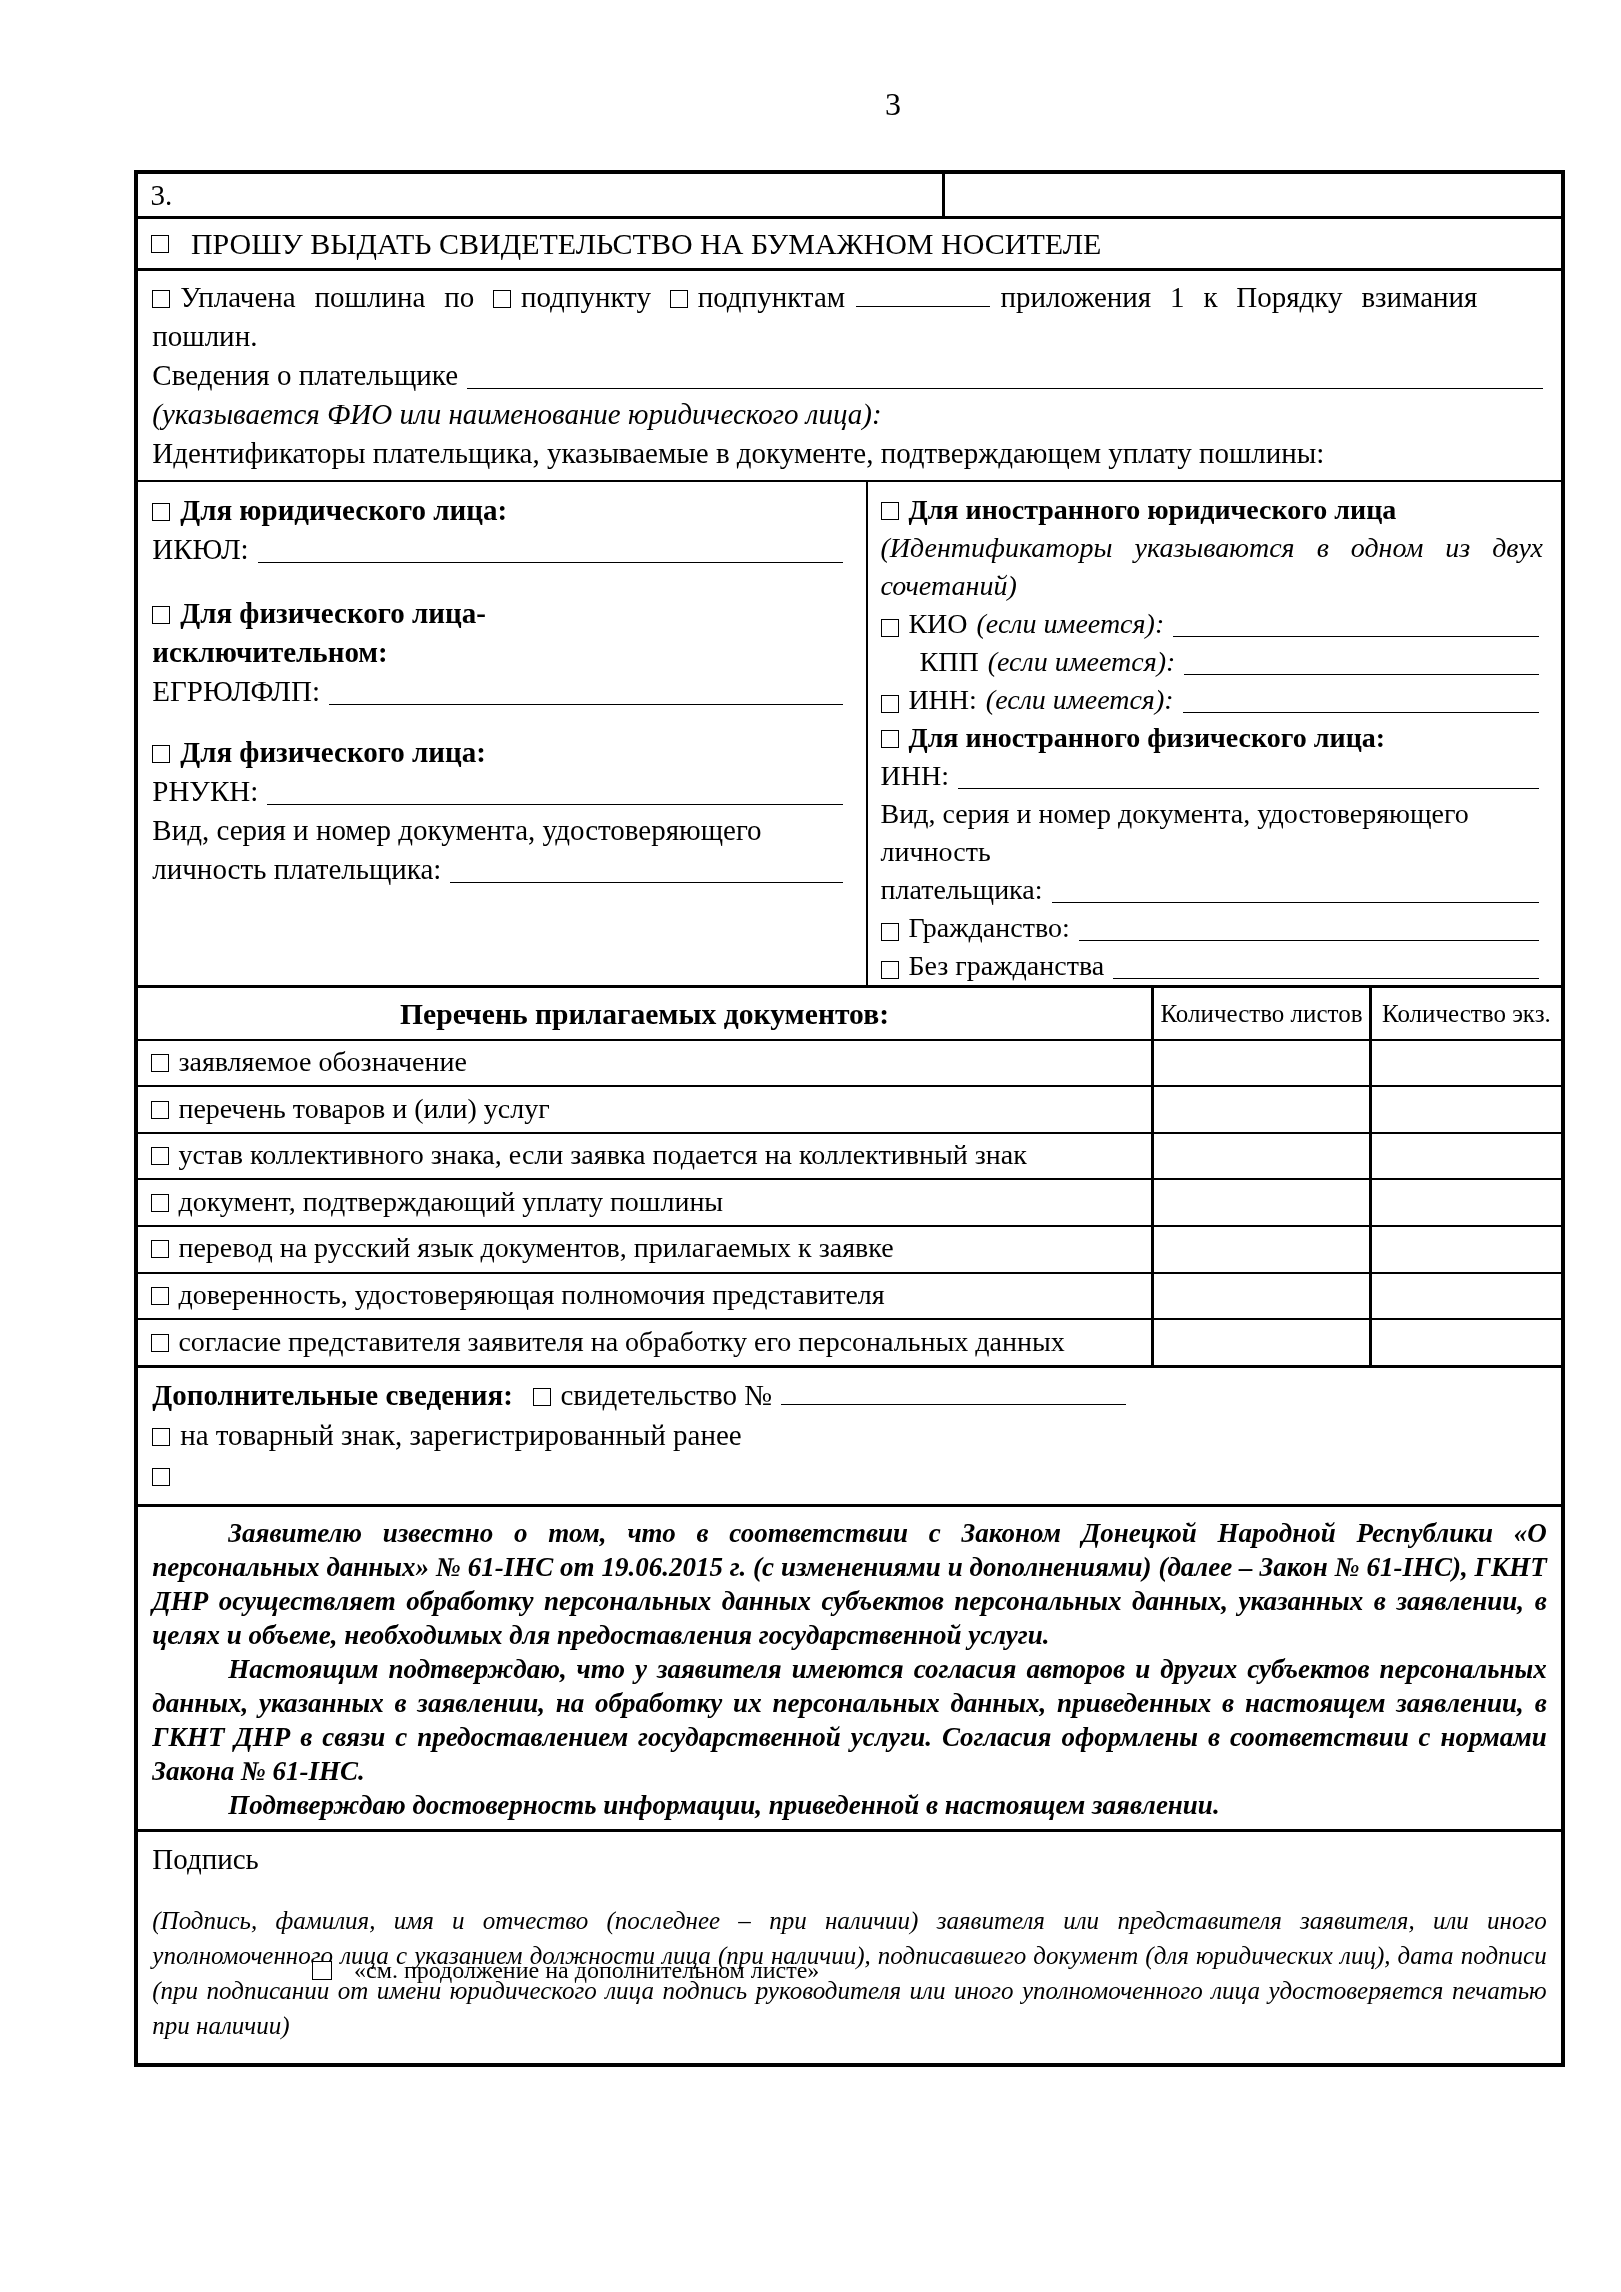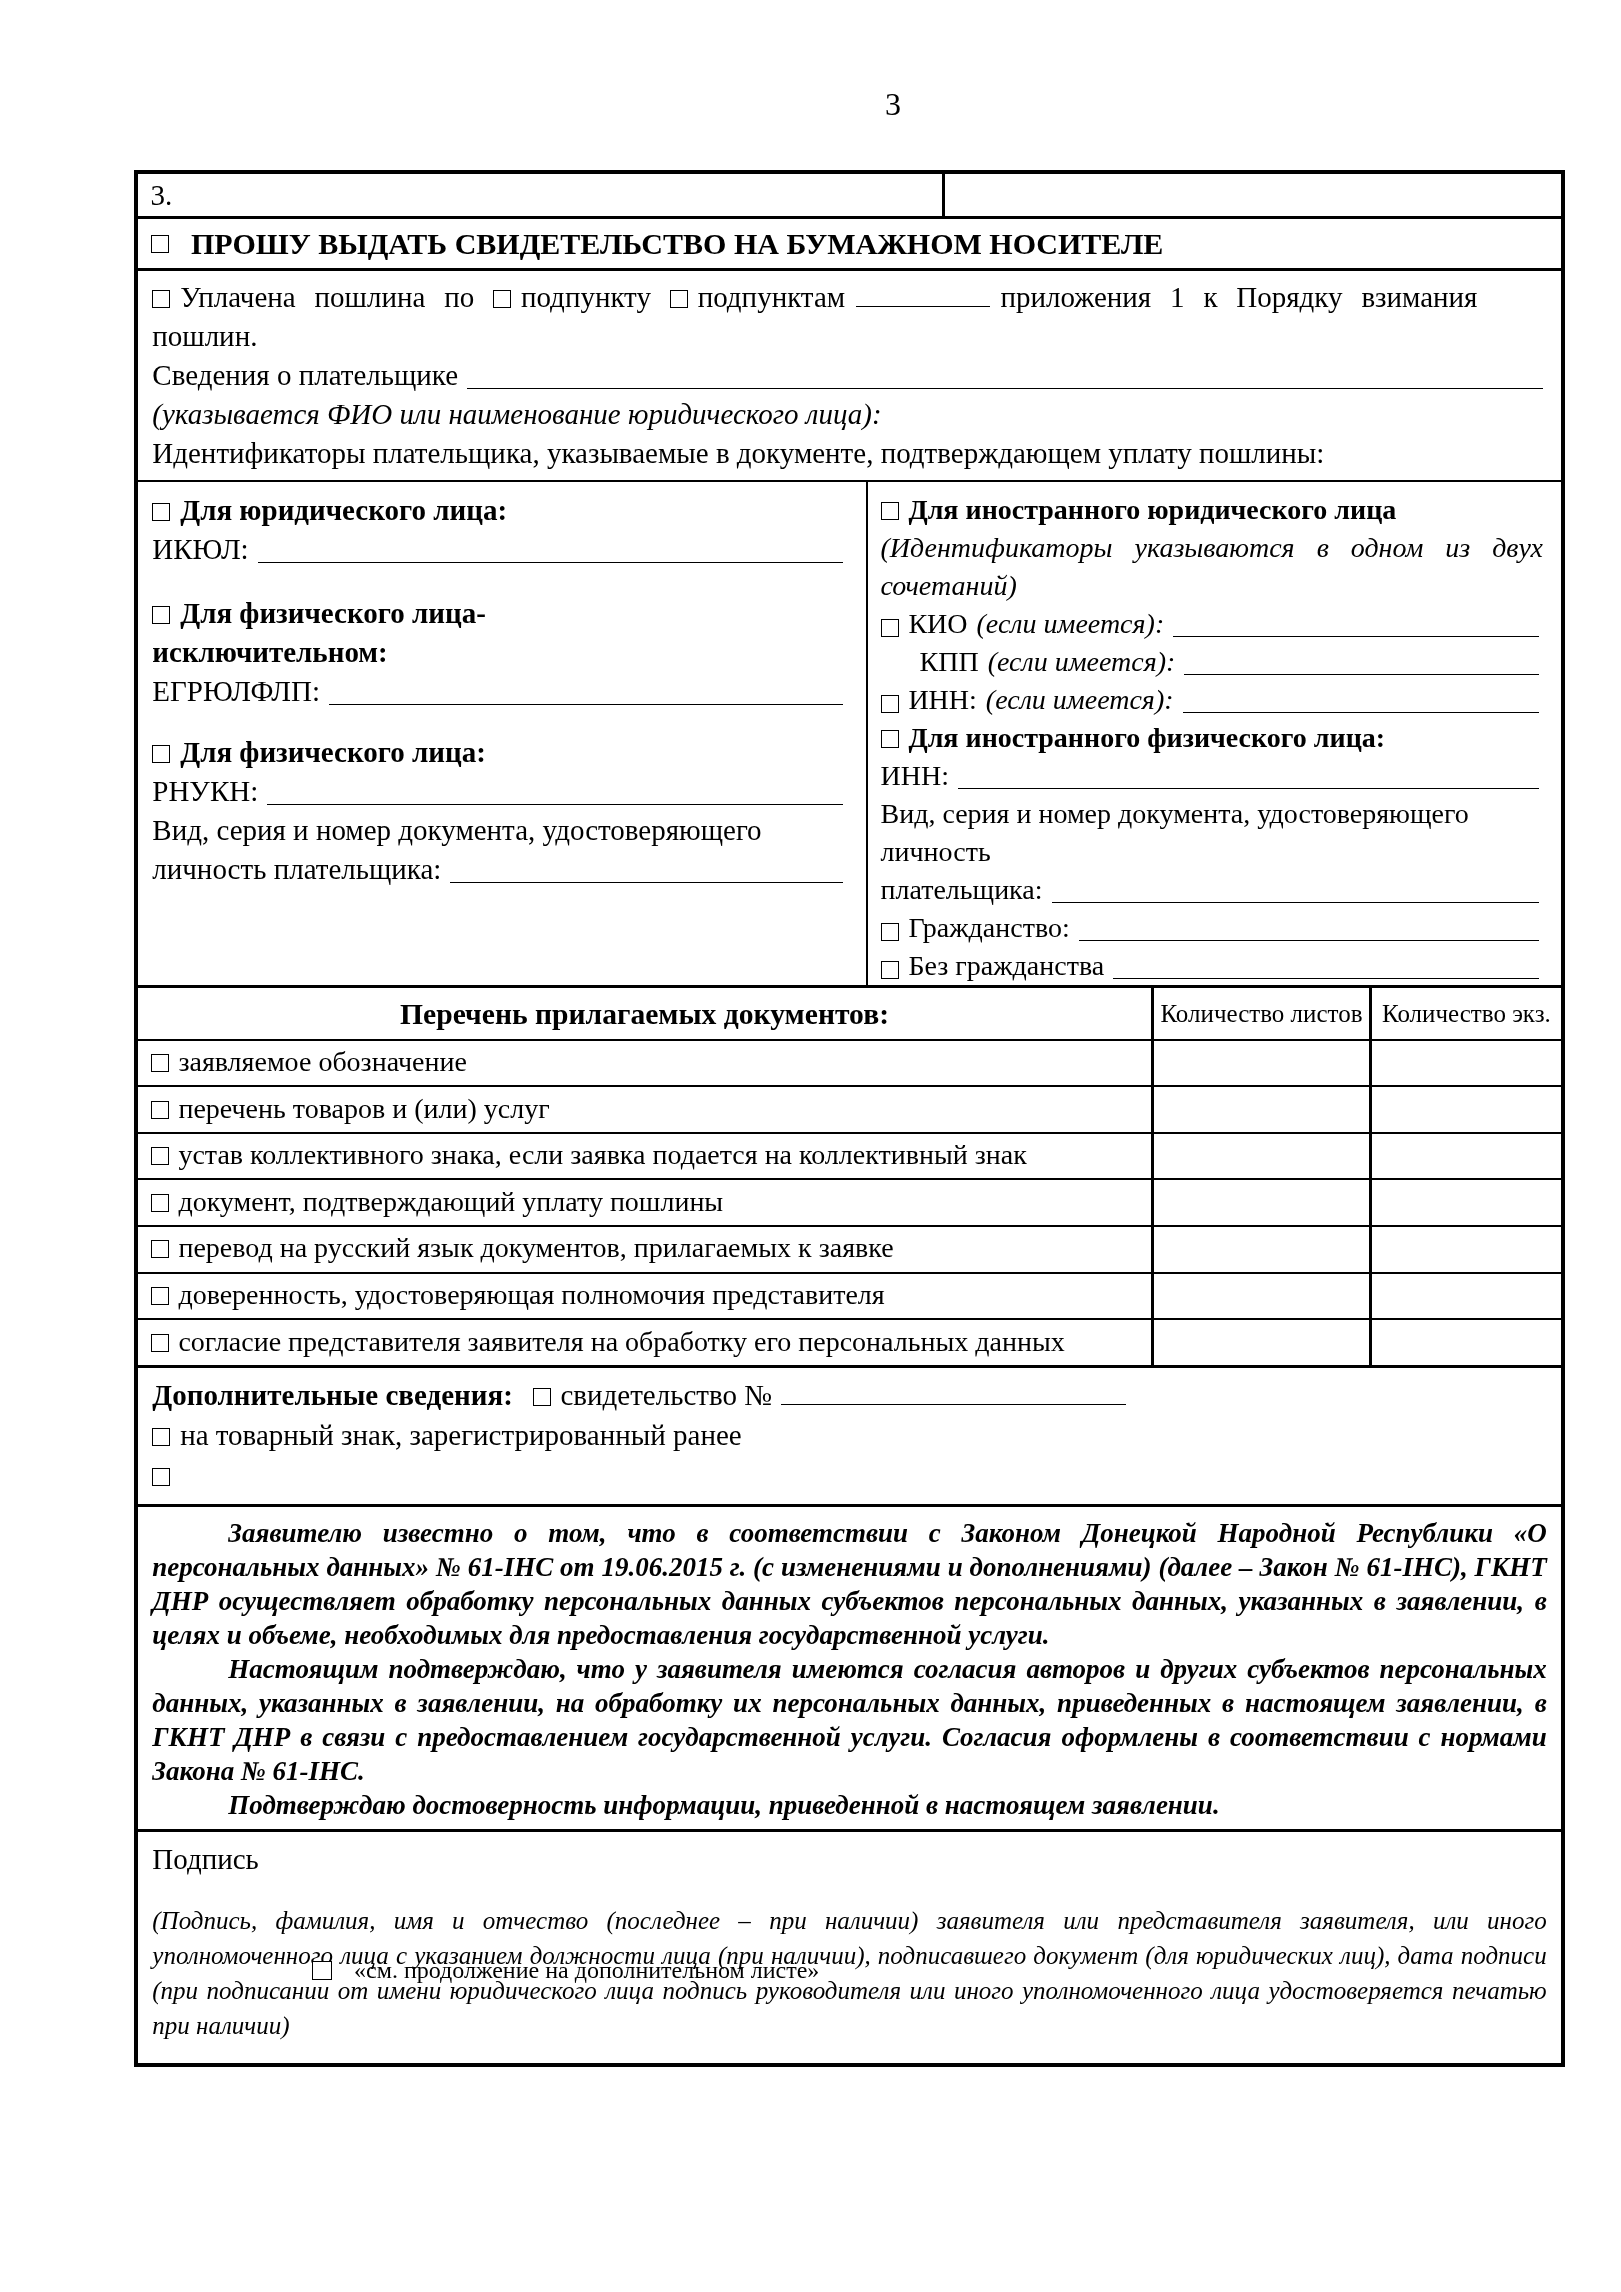--- a/index.html
+++ b/index.html
@@ -21,21 +21,21 @@
     border: 4.5px solid #000;
     background: #fff;
   }
   
   .row-num { position: relative; height: 42px; font-size: 29px; padding: 4.5px 0 0 12.5px; }
   .row-num .vdiv { position: absolute; left: 804px; top: 0; bottom: 0; width: 2.7px; background: #000; }
   
   .row-request {
     border-top: 3.6px solid #000; height: 52px;
     display: flex; align-items: center; gap: 12.5px;
-    padding-left: 12.5px; font-weight: bold; font-size: 30px;
+    padding-left: 12.5px; font-weight: normal; font-size: 30px;
   }
   
   .sec-payment { border-top: 3.6px solid #000; padding: 7.2px 14.3px 7.2px; font-size: 29px; line-height: 39px; }
   .sp1 { word-spacing: 11.6px; white-space: nowrap; }
   
   .cb {
     display: inline-block; width: 18px; height: 18px;
     border: 1.8px solid #000; background: #fff;
     vertical-align: -0.9px; margin-right: 9.9px; flex: none;
   }

